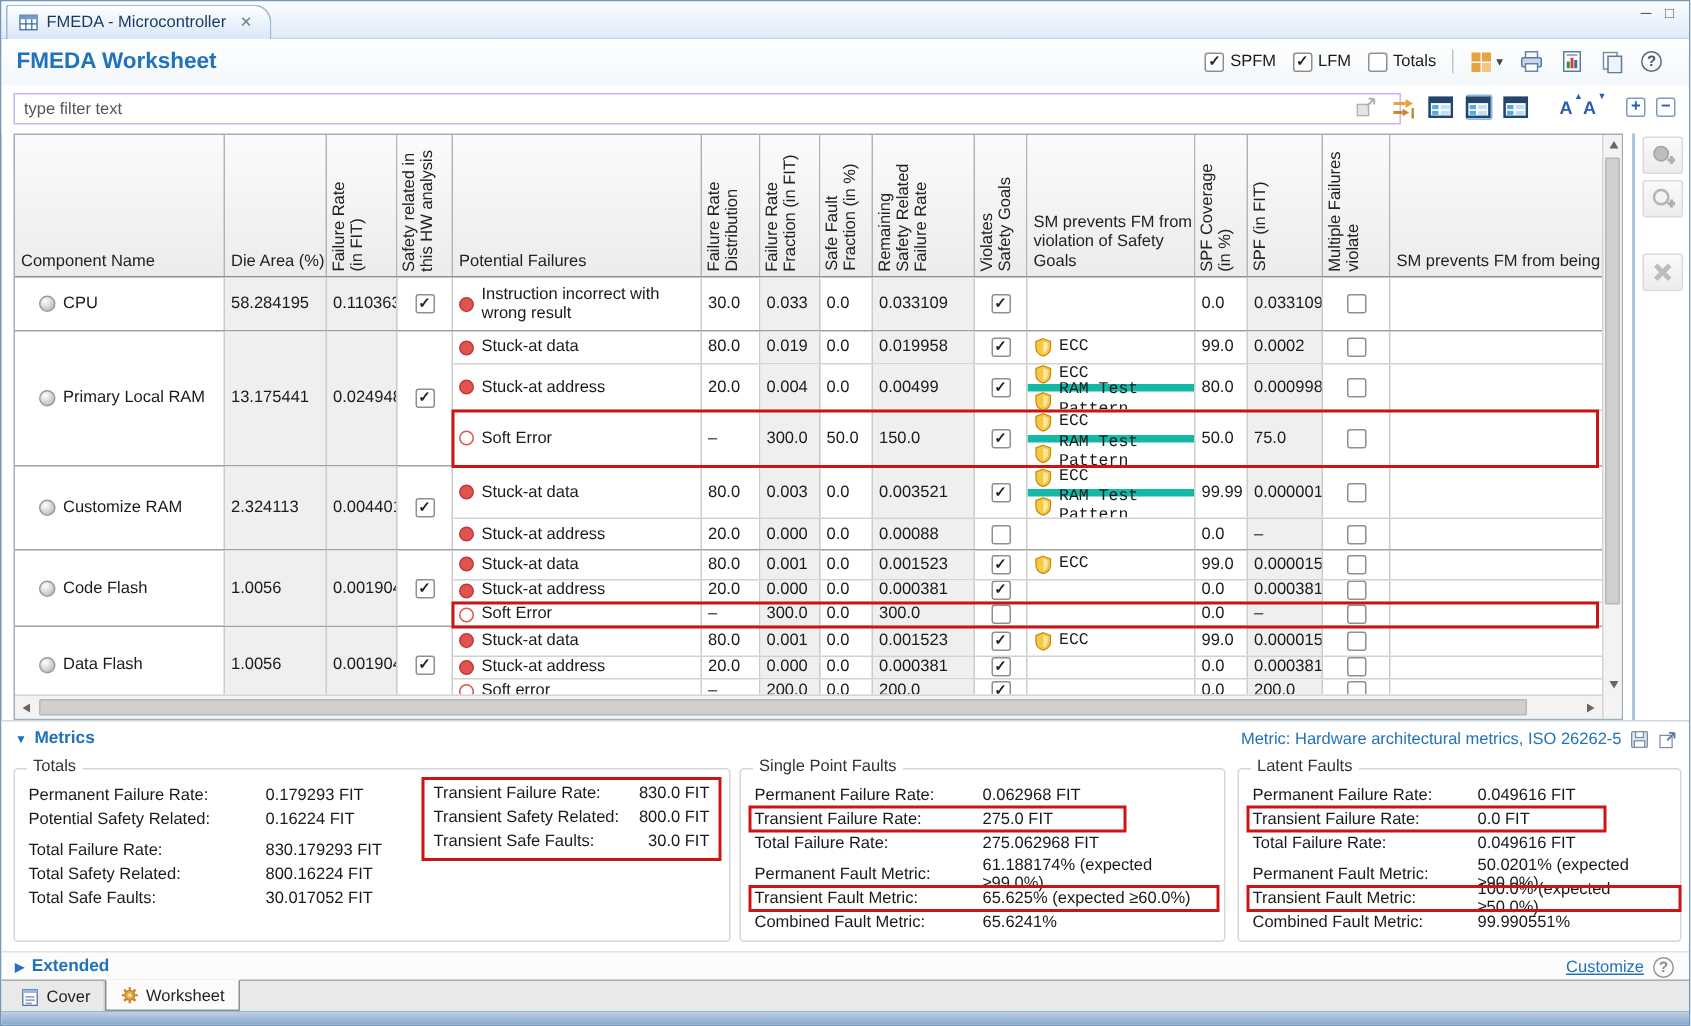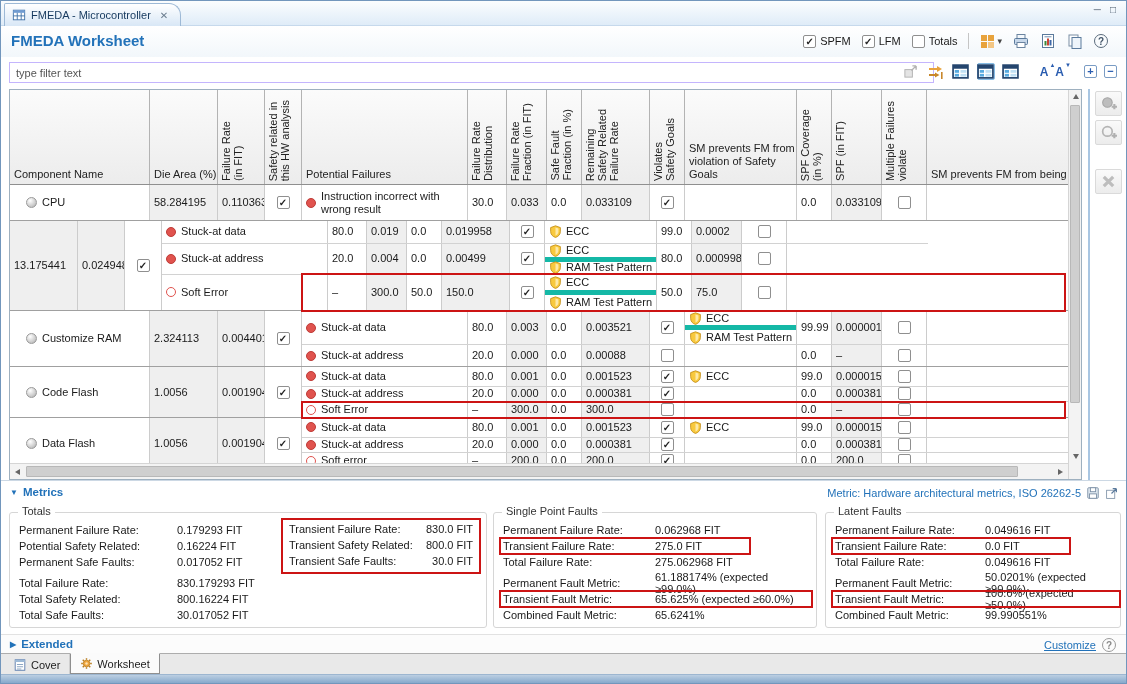--- a/index.html
+++ b/index.html
@@ -56,21 +56,21 @@
   .frow + .frow { border-top:1px solid #d2d2d2; }
   .cell { flex-shrink:0; display:flex; align-items:center; padding:0 4px; border-right:1px solid #cccccc; overflow:hidden; line-height:13px; }
   .comp { padding-left:16px; gap:5px; }
   .g { background:#efefef; }
   .cbc { justify-content:center; }
   .c0{width:140px}.c1{width:68px}.c2{width:47px}.c3{width:37px}.c4{width:166px}.c5{width:39px}.c6{width:40px}.c7{width:35px}.c8{width:68px}.c9{width:35px}.c10{width:112px}.c11{width:35px}.c12{width:50px}.c13{width:45px}.c14{width:141px;border-right:none}
   .sphere { width:11px; height:11px; border-radius:50%; background:radial-gradient(circle at 35% 30%, #ffffff, #cecece 60%, #a8a8a8); border:1px solid #9a9a9a; flex-shrink:0; }
   .dot { width:10px; height:10px; border-radius:50%; margin-right:5px; flex-shrink:0; }
   .dot[data-type="permanent"] { background:#e0534e; border:1px solid #bf3b37; }
   .dot[data-type="transient"] { background:#fff; border:1px solid #e0534e; }
-  .smcell { flex-direction:column; align-items:stretch; justify-content:flex-start; padding:0; }
+  .smcell { flex-direction:column; align-items:stretch; justify-content:flex-start; padding:0;font-family:Liberation Mono, monospace; }
   .sm { flex:1; display:flex; align-items:center; gap:4px; padding:0 4px; min-height:13px; }
   .sm + .sm { border-top:5px solid #14b8a6; }
   .shield { width:13px; height:13px; flex-shrink:0; }
   .redbox { position:absolute; border:2px solid #cc1414; pointer-events:none; z-index:5; }
 
   
   .hsb { position:absolute; left:0; top:373px; width:1058px; height:16px; background:#f3f3f3; border-top:1px solid #d5d5d5; }
   .vsb { position:absolute; right:0; top:0; width:13px; height:389px; background:#f3f3f3; border-left:1px solid #d5d5d5; }
   .vthumb { position:absolute; left:1px; right:1px; top:15px; height:298px; background:#cfcfcf; border:1px solid #b8b8b8; border-radius:1px; }
   .hthumb { position:absolute; top:2px; bottom:2px; left:16px; width:992px; background:#cfcfcf; border:1px solid #b8b8b8; border-radius:1px; }
@@ -376,20 +376,24 @@
             <div class="cell c12 g">0.033109</div>
             <div class="cell c13 cbc">
                 <span class="cb" data-checked="false"></span>
               </div>
             <div class="cell c14"></div>
           </div>
         </div>
       </div>
 
       <div class="grp" style="height:90px">
+        <div class="cell c0 comp">
+            <span class="sphere"></span>
+            <span>Primary Local RAM</span>
+          </div>
         <div class="cell c1 g">13.175441</div>
         <div class="cell c2 g">0.024948</div>
         <div class="cell c3 cbc">
             <span class="cb" data-checked="true"></span>
           </div>
         <div class="frows">
           <div class="frow" style="height:22px">
             <div class="cell c4">
                 <span class="dot" data-type="permanent"></span>
                 <span class="fn">Stuck-at data</span>
@@ -777,24 +781,20 @@
       <span class="legend">Totals</span>
       <div class="totleft">
         <div class="mrow">
             <span class="ml">Permanent Failure Rate:</span>
             <span class="mv">0.179293 FIT</span>
           </div>
         <div class="mrow">
             <span class="ml">Potential Safety Related:</span>
             <span class="mv">0.16224 FIT</span>
           </div>
-        <div class="mrow">
-            <span class="ml">Permanent Safe Faults:</span>
-            <span class="mv">0.017052 FIT</span>
-          </div>
         <div class="mgap"></div>
         <div class="mrow">
             <span class="ml">Total Failure Rate:</span>
             <span class="mv">830.179293 FIT</span>
           </div>
         <div class="mrow">
             <span class="ml">Total Safety Related:</span>
             <span class="mv">800.16224 FIT</span>
           </div>
         <div class="mrow">

